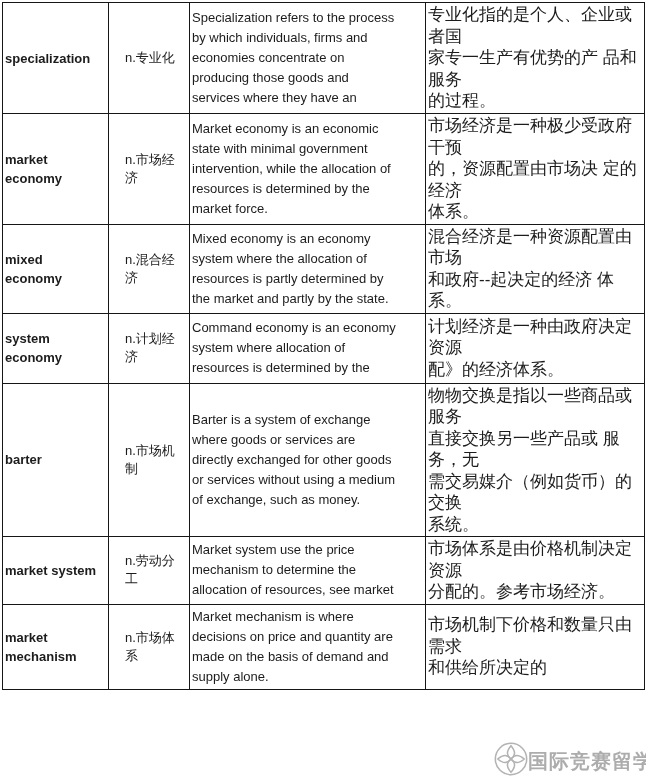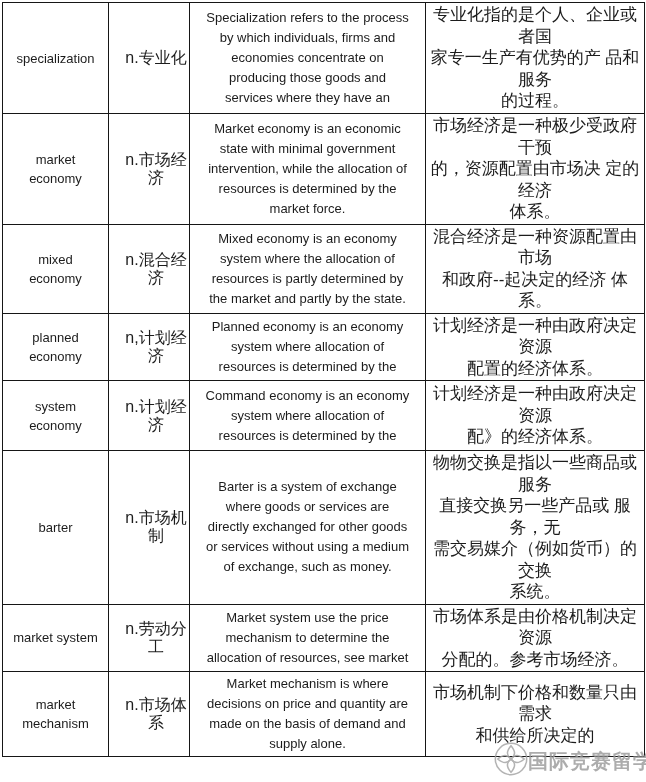--- a/index.html
+++ b/index.html
@@ -13,33 +13,32 @@
   }
   .vocab-table {
     position: absolute;
     left: 2px; top: 2px;
     width: 642px;
     border-collapse: collapse;
     table-layout: fixed;
   }
   .vocab-table td {
     border: 1px solid #161616;
-    text-align: center;
     vertical-align: middle;
     white-space: pre-line;
     overflow: hidden;
     padding: 1px 2px;
   }
   col.c-term { width: 106px; }
   col.c-pos  { width: 81px;  }
   col.c-defen{ width: 236px; }
   col.c-defzh{ width: 219px; }
 
-  td.term  { font-size: 13px; line-height: 19px; }
-  td.pos   { font-size: 16px; line-height: 18px; padding-left: 16px; }
+  td.term  { font-size: 13px; line-height: 19px; font-weight: bold; }
+  td.pos   { font-size: 13px; line-height: 18px; padding-left: 16px; }
   td.defen { font-size: 13px; line-height: 20px; }
   td.defzh { font-size: 17px; line-height: 21.5px; }
 
   tr.r0 { height: 111px; }
   tr.r1 { height: 77px;  }
   tr.r2 { height: 107px; }
   tr.r3 { height: 88px;  }
   tr.r4 { height: 62px;  }
   tr.r5 { height: 70px;  }
   tr.r6 { height: 113px; }
@@ -104,30 +103,20 @@
       <td class="term">mixed
 economy</td>
       <td class="pos">n.混合经济</td>
       <td class="defen">Mixed economy is an economy
 system where the allocation of
 resources is partly determined by
 the market and partly by the state.</td>
       <td class="defzh">混合经济是一种资源配置由市场
 和政府--起决定的经济 体系。</td>
     </tr>
-    <tr class="r4">
-      <td class="term">planned
-economy</td>
-      <td class="pos">n,计划经济</td>
-      <td class="defen">Planned economy is an economy
-system where allocation of
-resources is determined by the</td>
-      <td class="defzh">计划经济是一种由政府决定资源
-配置的经济体系。</td>
-    </tr>
     <tr class="r5">
       <td class="term">system
 economy</td>
       <td class="pos">n.计划经济</td>
       <td class="defen">Command economy is an economy
 system where allocation of
 resources is determined by the</td>
       <td class="defzh">计划经济是一种由政府决定资源
 配》的经济体系。</td>
     </tr>

